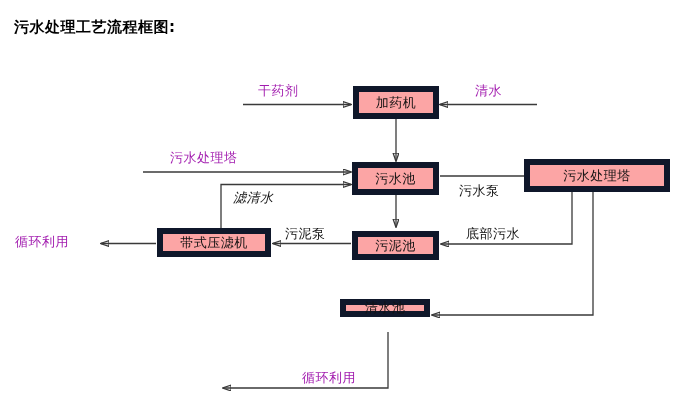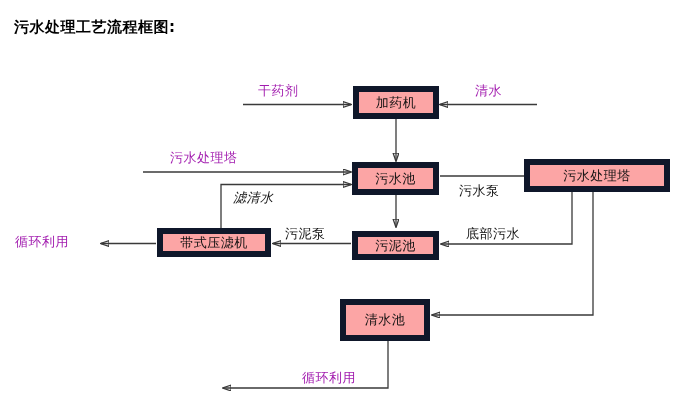--- a/index.html
+++ b/index.html
@@ -118,21 +118,21 @@
   </div>
 
   <div class="node" style="left:157px; top:228px; width:114px; height:29px;">
     <span>带式压滤机</span>
   </div>
 
   <div class="node" style="left:352px; top:231px; width:87px; height:29px;">
     <span>污泥池</span>
   </div>
 
-  <div class="node" style="left:340px; top:299px; width:90px; height:42px;">
+  <div class="node" style="left:340px; top:299px; width:90px; height:18px;">
     <span>清水池</span>
   </div>
 
   <div class="term-label" style="left:258px; top:82px;">干药剂</div>
 
   <div class="term-label" style="left:475px; top:82px;">清水</div>
 
   <div class="term-label" style="left:170px; top:149px;">污水处理塔</div>
 
   <div class="edge-label" style="left:233px; top:189px;font-style:italic;">滤清水</div>

